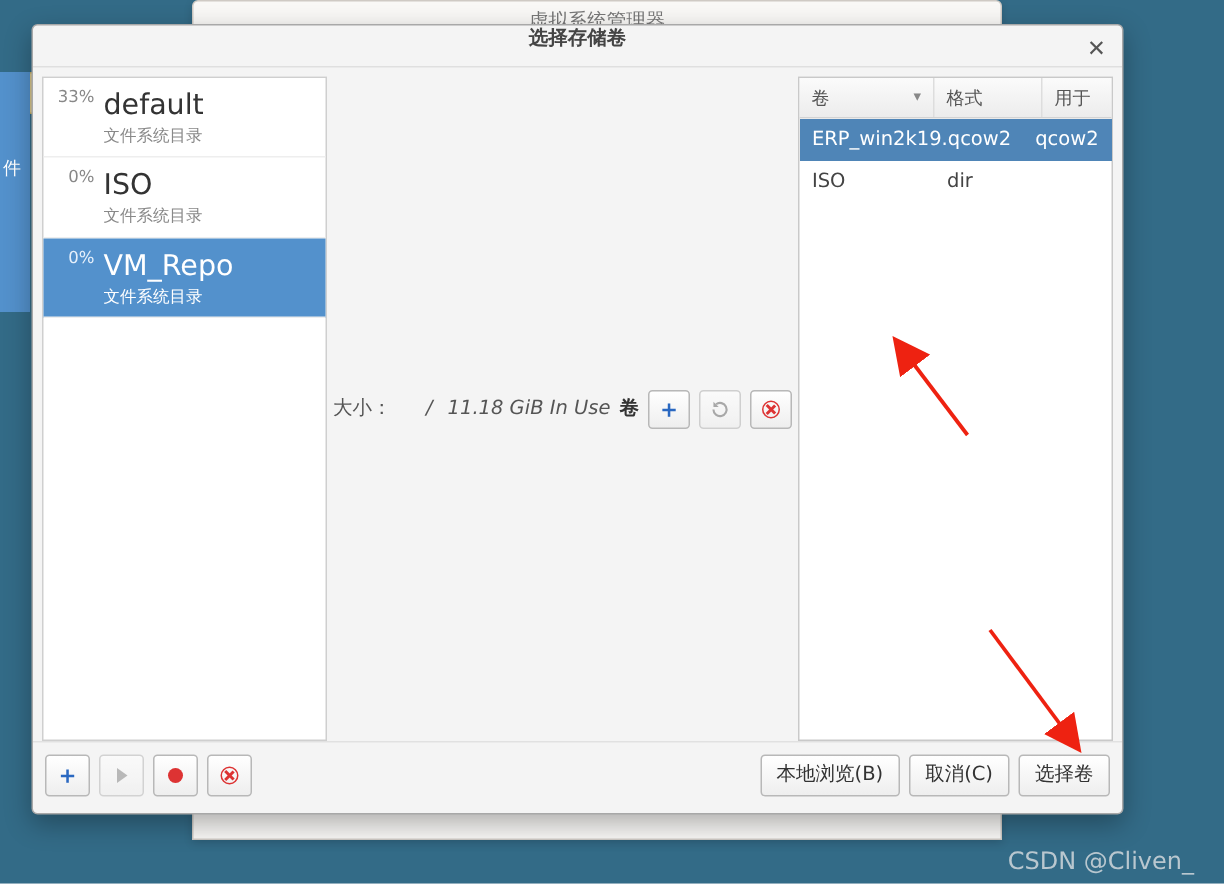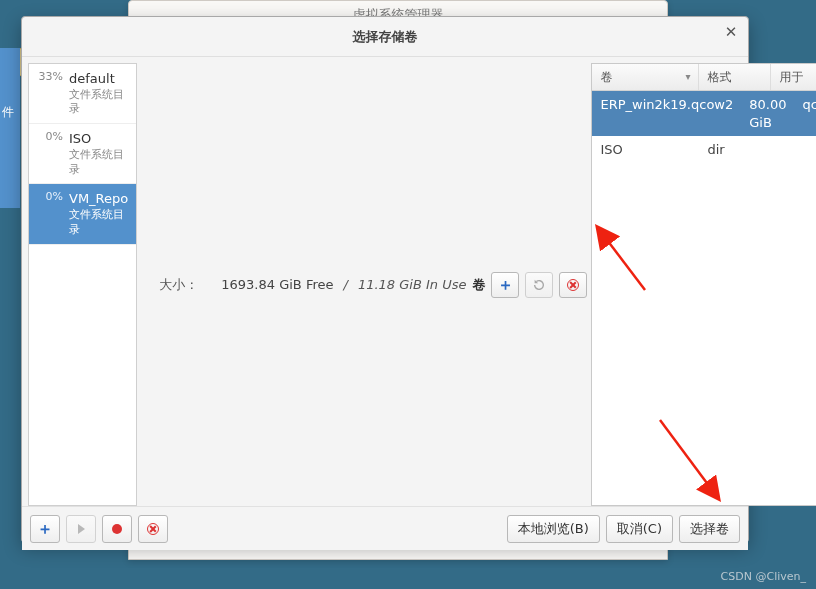--- a/index.html
+++ b/index.html
@@ -26,36 +26,36 @@
   }
   .bg-win .titlebar{height:28px;display:flex;align-items:center;justify-content:center;color:#777;font-size:13px}
   .bg-strip{position:absolute;left:0;top:48px;width:20px;height:160px;background:#5391cc;color:#fff;font-size:12px;padding:56px 2px 0}
   .bg-launch{position:absolute;left:0;top:48px;width:24px;height:28px;background:#dac78a;border:1px solid #c0aa60;border-radius:2px}
 
   .dialog{
     position:absolute;left:21px;top:16px;width:728px;height:527px;background:var(--panel);
     border:1px solid #a8a8a8;border-radius:4px;box-shadow:0 6px 18px rgba(0,0,0,.3);
   }
   .dlg-title{
-    height:40px;border-bottom:1px solid #dfdfdf;display:flex;align-items:center;justify-content:center;
+    height:28px;border-bottom:1px solid #dfdfdf;display:flex;align-items:flex-start;justify-content:center;
     font-weight:600;color:#444;position:relative;
   }
   .dlg-title .close{
     position:absolute;right:8px;top:6px;width:18px;height:18px;display:flex;align-items:center;justify-content:center;
     cursor:pointer;color:#555;font-size:15px
   }
-  .dlg-body{display:flex;height:calc(100% - 32px - 44px);gap:20px;padding:6px 6px 0 6px}
+  .dlg-body{display:flex;height:calc(100% - 32px - 44px);gap:2px;padding:6px 6px 0 6px}
   .pools{
     width:190px;display:flex;flex-direction:column;border:1px solid #cfcfcf;background:#fff
   }
   .pool{
     display:flex;align-items:flex-start;gap:6px;padding:6px 8px 6px 6px;border-bottom:1px solid #eee;cursor:default
   }
   .pool .pct{min-width:28px;font-size:11px;color:#888;text-align:right}
-  .pool .txt .nm{font-size:13px;color:#333}
+  .pool .txt .nm{font-size:19px;color:#333}
   .pool .txt .sub{font-size:11px;color:#888}
   .pool.selected{background:var(--select-blue);color:#fff}
   .pool.selected .pct{color:#e6f0fb}
   .pool.selected .txt .nm,.pool.selected .txt .sub{color:#fff}
 
   .right{flex:1;display:flex;flex-direction:row;gap:4px}
   .infoRow{display:flex;gap:10px;align-items:center;color:#444;padding:2px 2px}
   .infoRow .lab{width:52px;color:#555}
   .infoRow .ital{font-style:italic;color:#555}
   .volrow{display:flex;align-items:center;gap:6px;padding:2px 0}
@@ -103,21 +103,21 @@
   .rec{width:10px;height:10px;border-radius:50%;background:#d33}
   .xcirc{width:12px;height:12px;border:1.6px solid #d33;border-radius:50%;position:relative}
   .xcirc::before,.xcirc::after{content:"";position:absolute;left:4px;top:1px;width:1.6px;height:8px;background:#d33}
   .xcirc::before{transform:rotate(45deg)}
   .xcirc::after{transform:rotate(-45deg)}
   .plus{font-size:16px;font-weight:700;color:#2a68c1}
 
   
   .arrow-svg{position:absolute;left:0;top:0;width:100%;height:100%;pointer-events:none}
 
-  .watermark{position:absolute;right:10px;bottom:4px;color:#b9c7cf;font-size:11px}
+  .watermark{position:absolute;right:20px;bottom:4px;color:#b9c7cf;font-size:16px}
 </style>
 </head>
 <body>
 
 <div class="bg-win">
   <div class="titlebar">虚拟系统管理器</div>
 </div>
 <div class="bg-launch"></div>
 <div class="bg-strip">件</div>
 
@@ -148,21 +148,20 @@
         <div class="txt">
           <div class="nm">VM_Repo</div>
           <div class="sub">文件系统目录</div>
         </div>
       </div>
     </div>
 
     <div class="right">
       <div class="infoRow">
         <span class="lab">大小：</span>
-        <span>1693.84 GiB Free</span>
         <span class="ital"> / </span>
         <span class="ital">11.18 GiB In Use</span>
       </div>
       <div class="volrow">
         <span class="lab">卷</span>
         <span class="iconbtn blue">
             <span class="plus">＋</span>
           </span>
         <span class="iconbtn disabled">
           <svg width="14" height="14" viewBox="0 0 16 16">
@@ -180,21 +179,20 @@
           <div class="c1">
             <span>卷</span>
             <span class="caret">▾</span>
           </div>
           <div class="c3">格式</div>
           <div class="c4">用于</div>
         </div>
         <div class="gbody">
           <div class="grow sel">
             <div class="c1">ERP_win2k19.qcow2</div>
-            <div class="c2">80.00 GiB</div>
             <div class="c3">qcow2</div>
             <div class="c4"></div>
           </div>
           <div class="grow">
             <div class="c1">ISO</div>
             <div class="c3">dir</div>
             <div class="c4"></div>
           </div>
         </div>
       </div>

